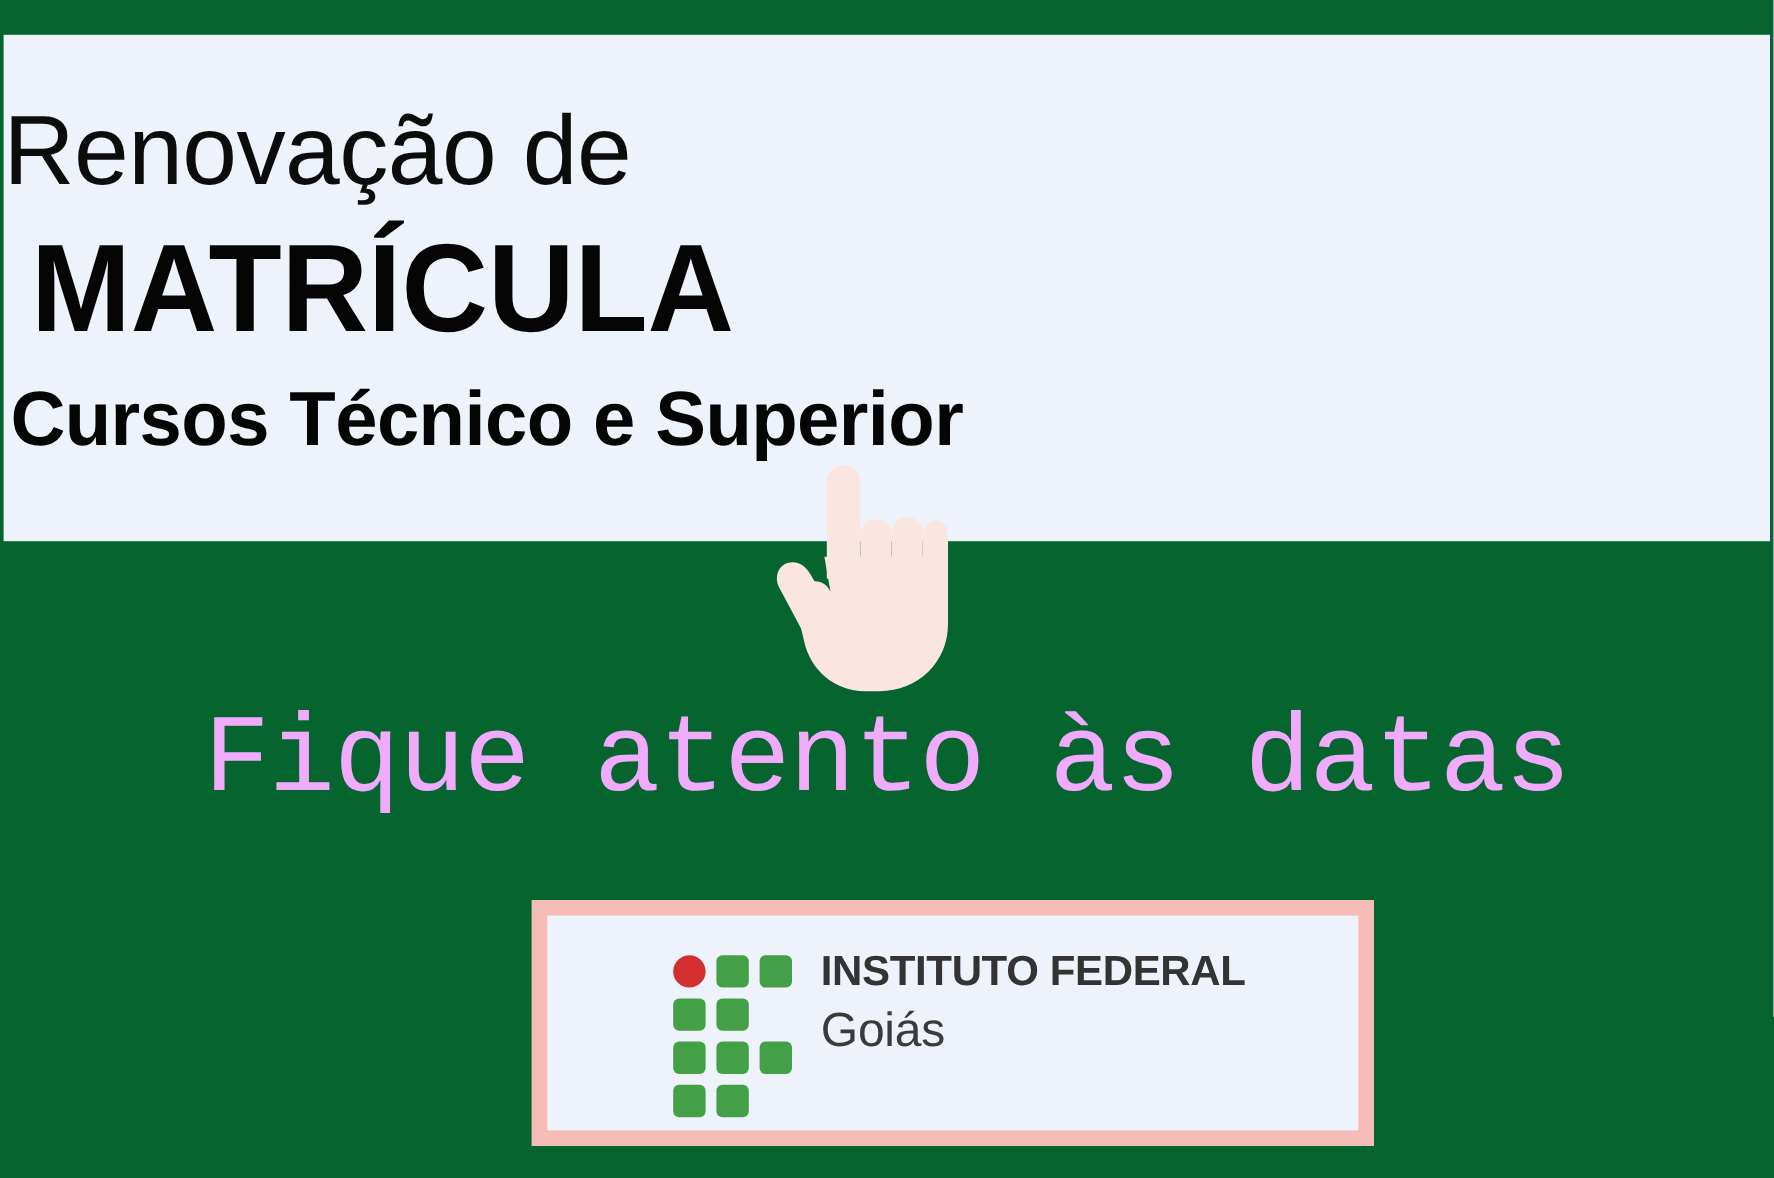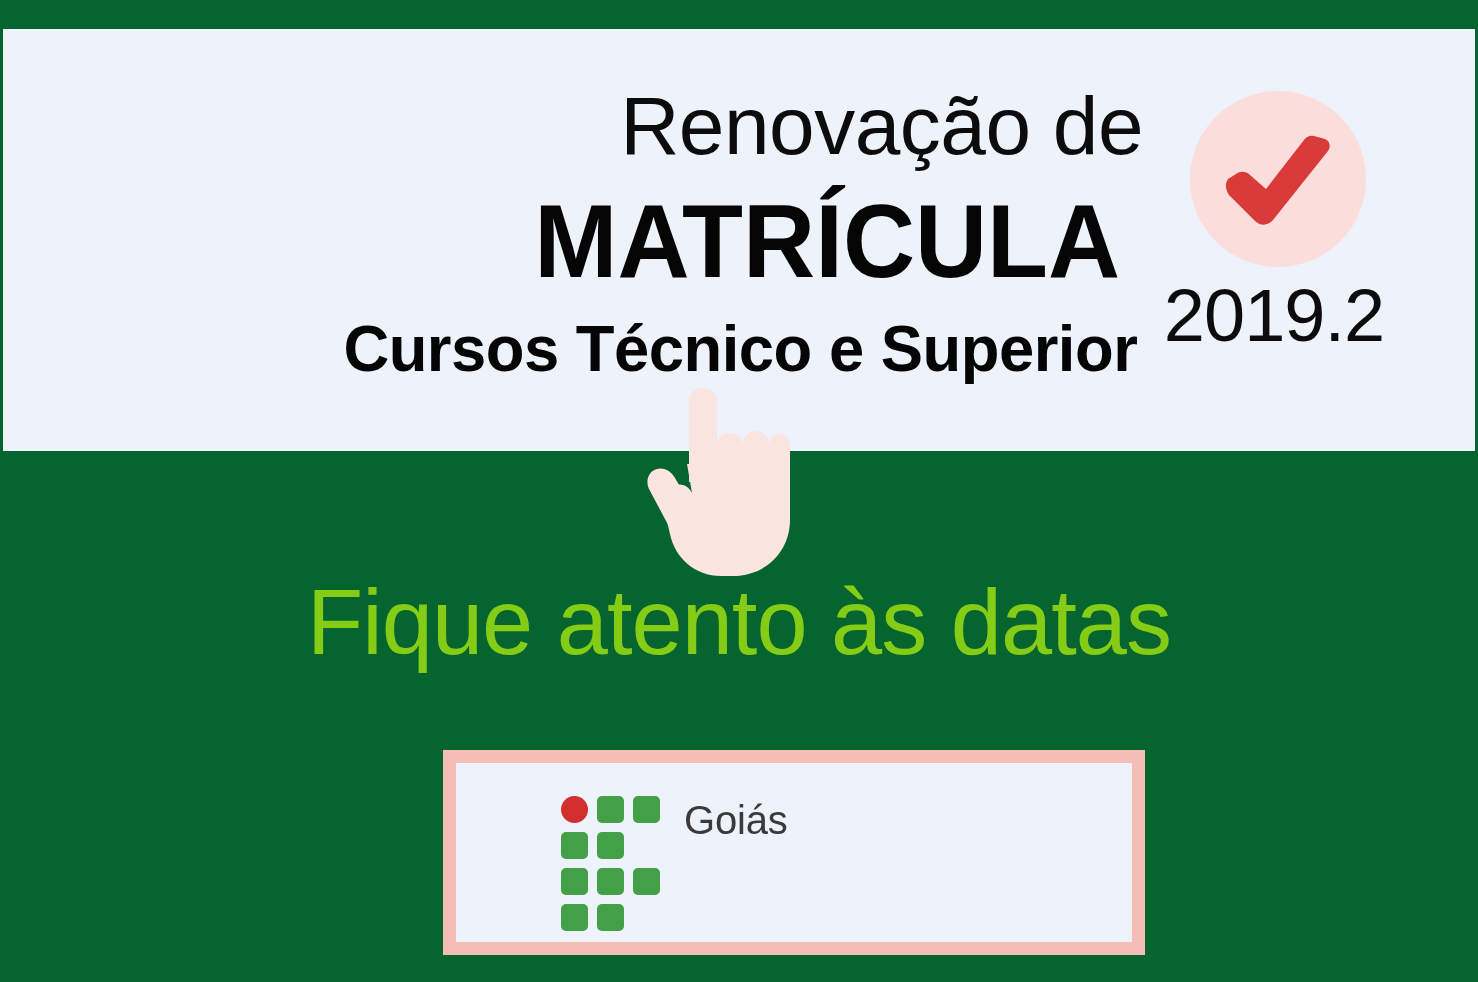--- a/index.html
+++ b/index.html
@@ -27,21 +27,21 @@
     z-index: 2;
   }
 
   
   #headline {
     position: absolute;
     left: 0px;
     top: 0px;
     width: 1140px;
     height: 422px;
-    text-align: right;
+    text-align: left;
     z-index: 3;
   }
   .line-renovacao {
     position: absolute;
     left: 0;
     top: 56px;
     width: 1140px;
     font-size: 82px;
     font-weight: 300;
     line-height: 1;
@@ -122,30 +122,31 @@
     width: 145px;
     height: 195px;
     z-index: 6;
   }
   #hand-icon svg { display: block; width: 145px; height: 195px; }
 
   
   #tagline {
     position: absolute;
     left: 0;
-    top: 576px;
+    top: 588px;
     width: 1478px;
     text-align: center;
     font-size: 92px;
     font-weight: 300;
     line-height: 1;
-    color: #84cc16;
+    color: #f0abfc;
     letter-spacing: -1px;
     z-index: 3;
     white-space: nowrap;
+    font-family: Liberation Mono, monospace;
   }
 
   
   #logo-card {
     position: absolute;
     left: 443px;
     top: 750px;
     width: 702px;
     height: 205px;
     background: #f5bdb5;
@@ -215,30 +216,20 @@
 <div id="poster">
 
   <div id="top-panel">
 
     <div id="headline">
       <div class="line-renovacao">Renovação de</div>
       <div class="line-matricula">MATRÍCULA</div>
       <div class="line-cursos">Cursos Técnico e Superior</div>
     </div>
 
-    <div id="badge-group">
-      <div id="check-circle">
-        <svg viewBox="0 0 112 92" xmlns="http://www.w3.org/2000/svg">
-          <path d="M6 44 C2 50 4 58 10 63 L33 86 C38 91 46 91 51 85
-                   L106 16 C109 12 108 6 103 4 L92 1 C88 0 84 2 82 5
-                   L44 54 L28 40 C24 36 18 36 14 39 Z" fill="#d93b3b"></path>
-        </svg>
-      </div>
-      <div id="year-label">2019.2</div>
-    </div>
 
   </div>
 
   <div id="hand-icon">
     <svg viewBox="0 0 145 195" xmlns="http://www.w3.org/2000/svg">
       <g fill="#fbe5e0">
 
         <path d="M44 16 C44 7 50 2 58 2 C66 2 72 7 72 16 L72 96 L44 96 Z"></path>
 
         <path d="M72 60 C72 52 78 47 85 47 C92 47 98 52 98 60 L98 80 L72 80 Z"></path>
@@ -269,19 +260,20 @@
 
         <span class="lg-cell lg-c0 lg-r2"></span>
         <span class="lg-cell lg-c1 lg-r2"></span>
         <span class="lg-cell lg-c2 lg-r2"></span>
 
         <span class="lg-cell lg-c0 lg-r3"></span>
         <span class="lg-cell lg-c1 lg-r3"></span>
       </div>
 
       <div id="logo-text">
+        <div id="logo-title">INSTITUTO FEDERAL</div>
         <div id="logo-sub1">Goiás</div>
       </div>
 
     </div>
   </div>
 
 </div>
 
 </body></html>

